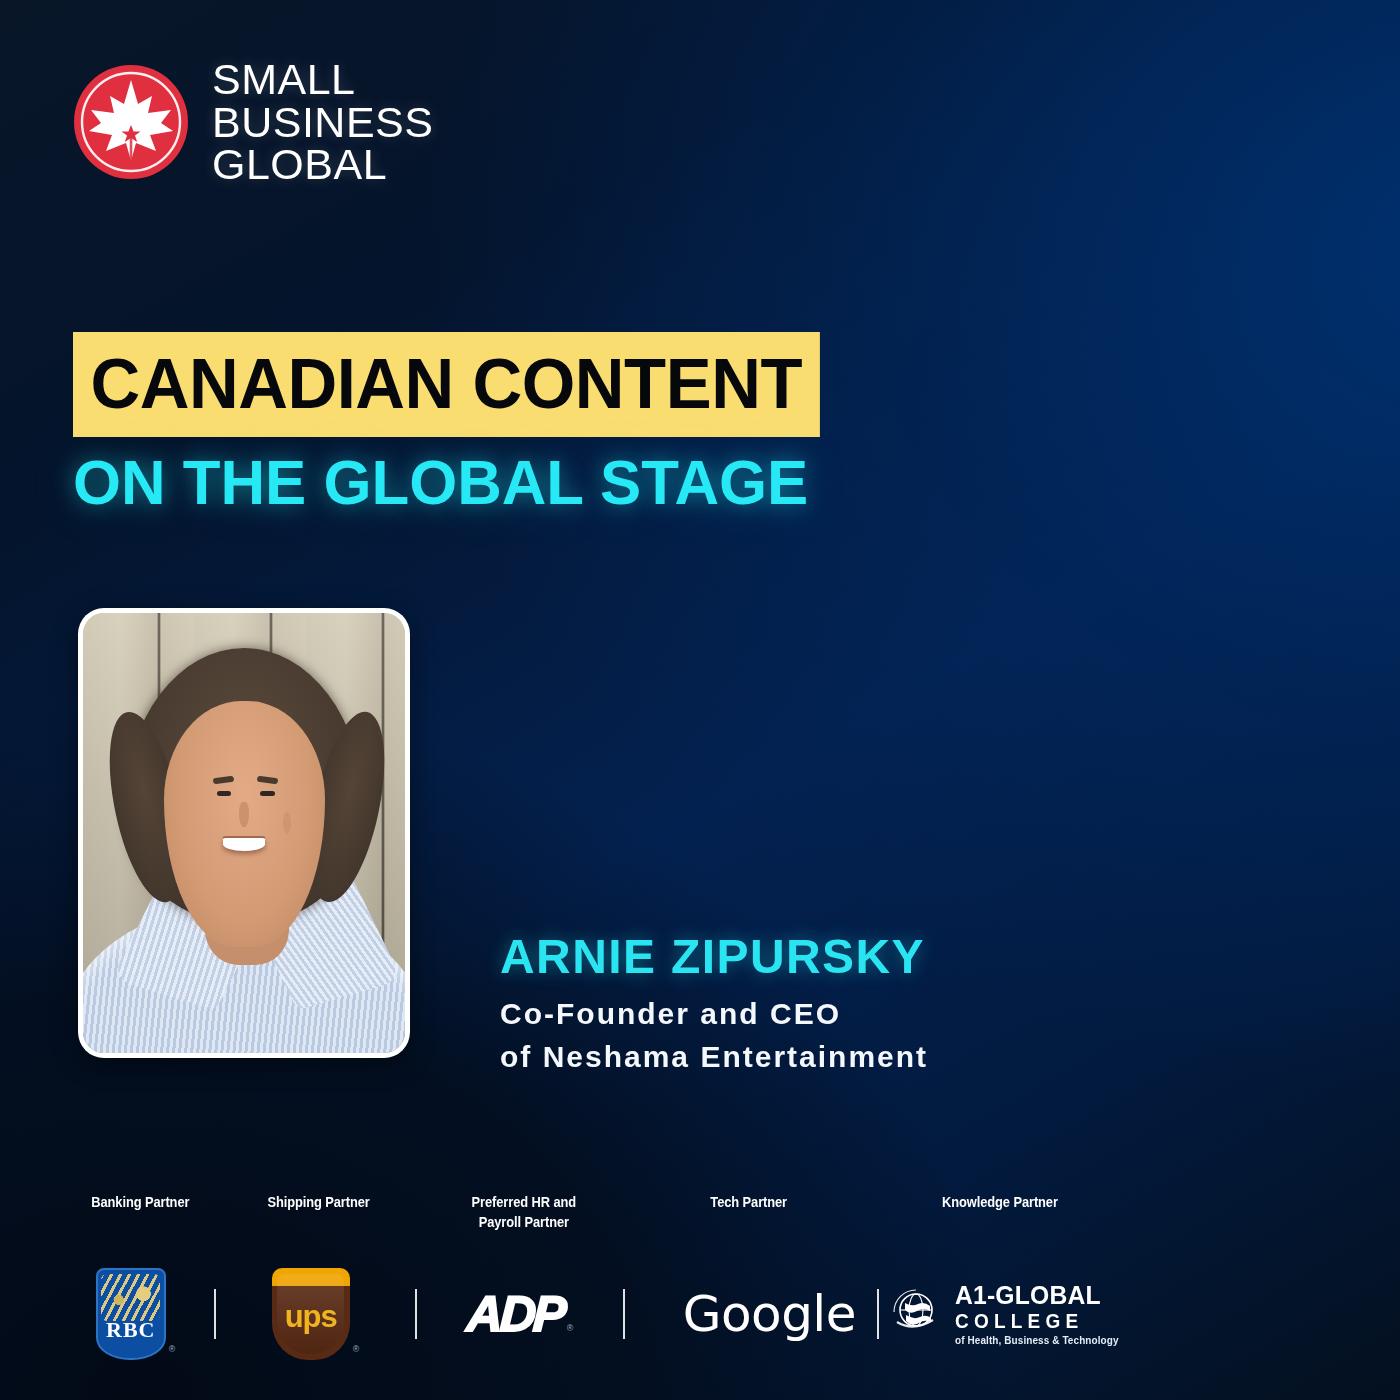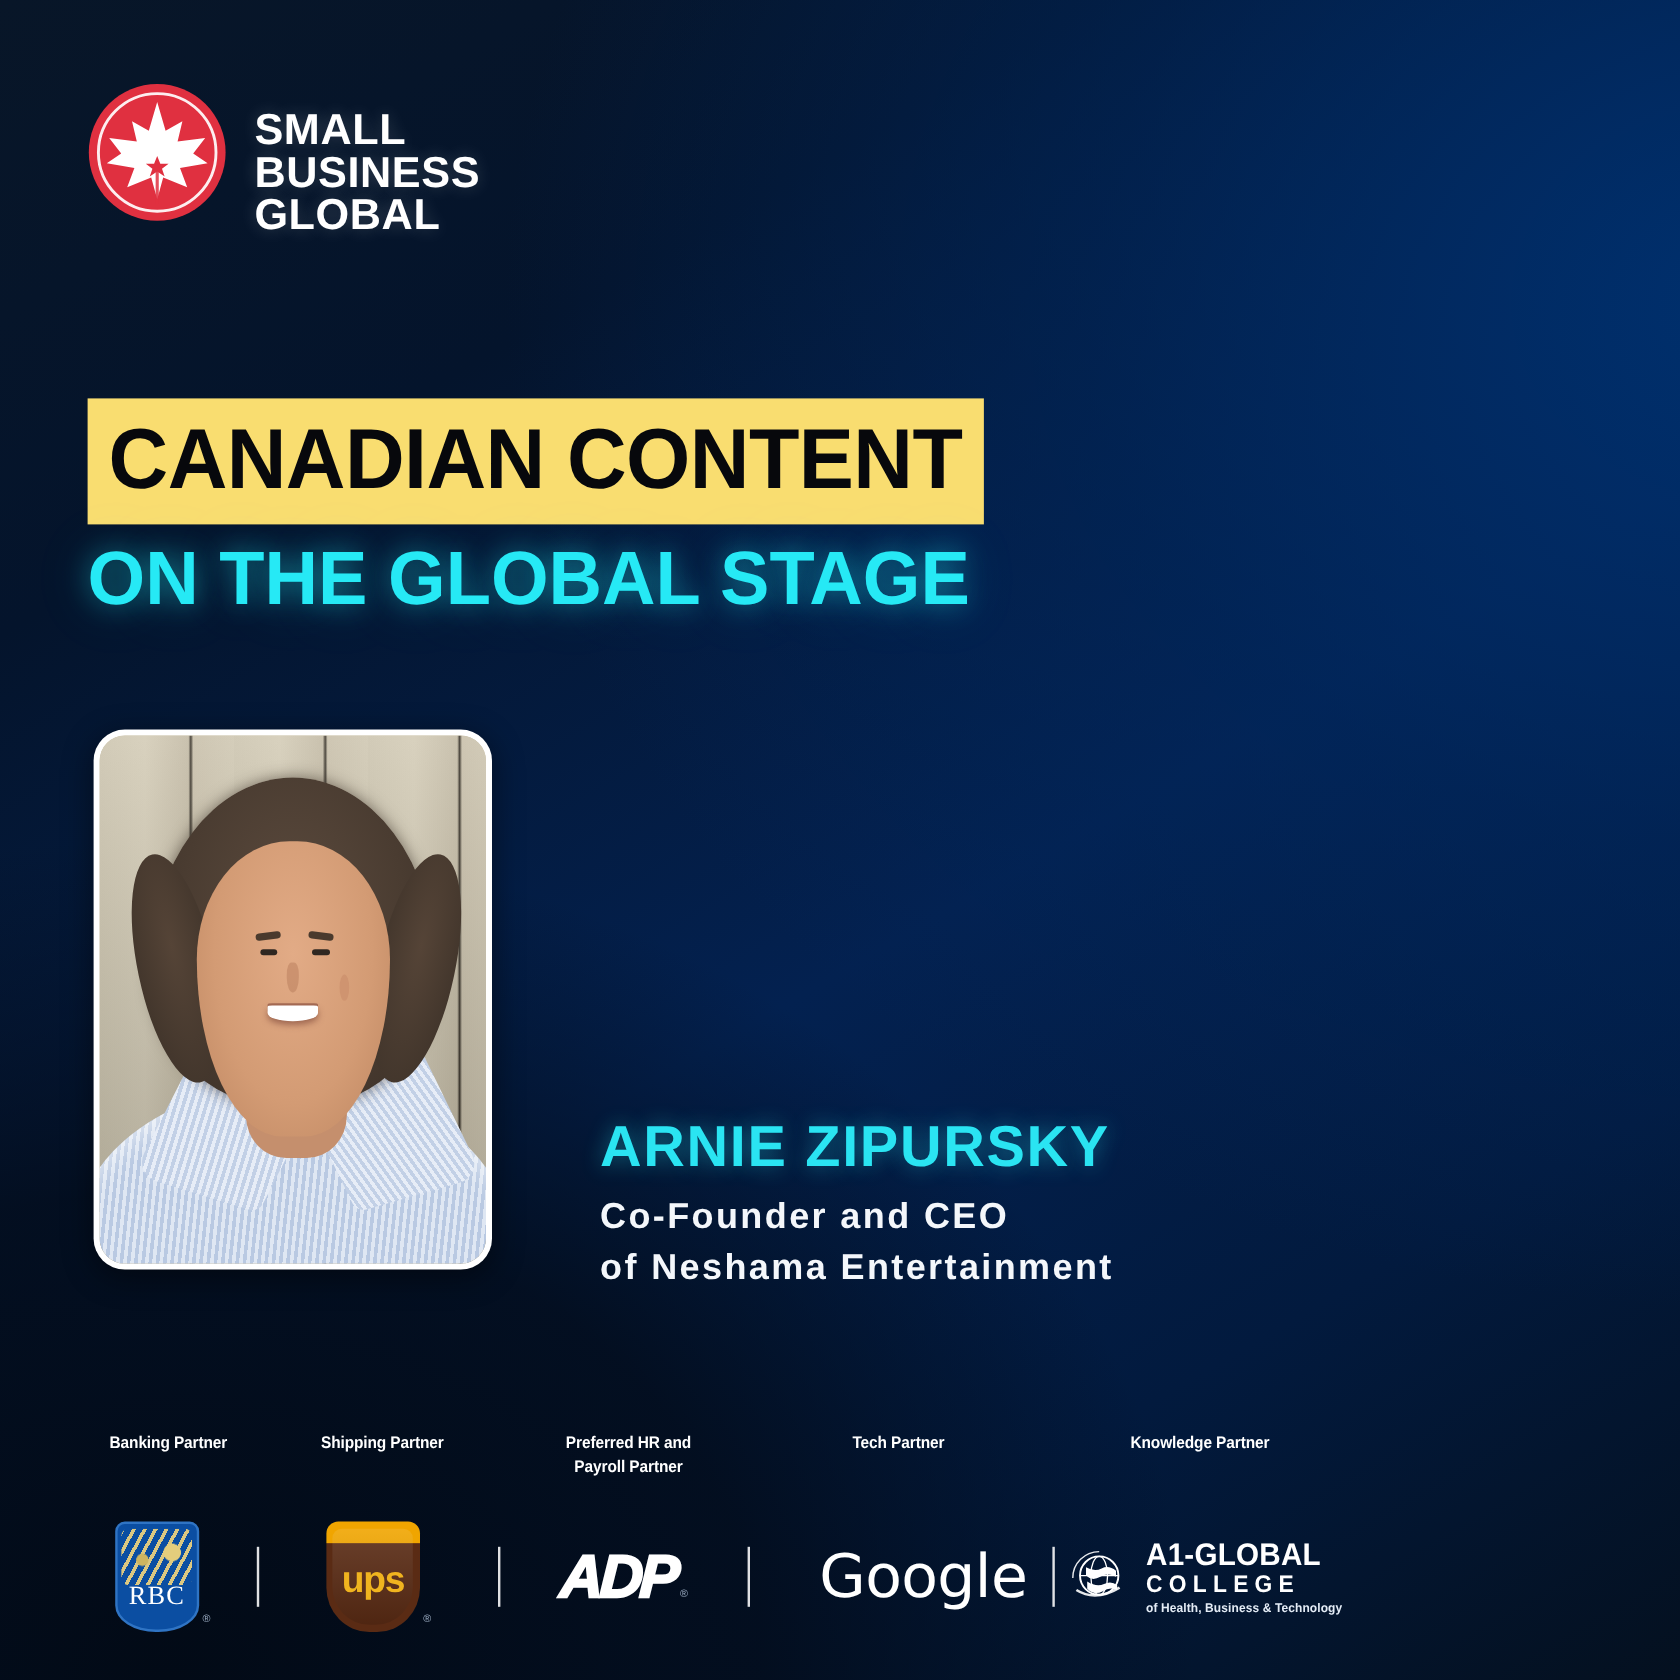--- a/index.html
+++ b/index.html
@@ -29,26 +29,25 @@
     gap: 22px;
   }
   .leaf-badge {
     width: 118px;
     height: 118px;
     position: relative;
     flex: 0 0 auto;
   }
   .brand-text {
     color: #ffffff;
-    font-size: 36px;
-    font-weight: 700;
+    font-size: 43px;
+    font-weight: 400;
     line-height: 0.99;
     letter-spacing: 0.5px;
     text-shadow: 0 0 14px rgba(255,255,255,0.20);
-    margin-top: 32px;
   }
   .brand-text span { display: block; white-space: nowrap; }
 
   
   .title-wrap {
     position: absolute;
     left: 73px;
     top: 332px;
     width: 1150px;
   }
@@ -283,21 +282,21 @@
       radial-gradient(circle at 72% 42%, #f0d47a 0 14%, rgba(240,212,122,0) 15%),
       radial-gradient(circle at 30% 55%, #d9bb5d 0 10%, rgba(0,0,0,0) 11%),
       repeating-linear-gradient(118deg, #e8cf80 0 3px, rgba(11,78,162,0) 3px 8px);
     opacity: 0.95;
     border-radius: 6px;
   }
   .rbc-text {
     position:absolute; left:0; right:0; bottom:19%;
     text-align:center;
     color:#ffffff; font-family:"Liberation Serif", serif;
-    font-size:22px; font-weight:400; letter-spacing:1px;
+    font-size:22px; font-weight:700; letter-spacing:1px;
   }
   .reg { font-size:9px; color:#9fb0c6; margin-left:3px; align-self:flex-end; padding-bottom:6px;}
 
   
   .ups {
     width: 78px; height: 92px; position:relative;
   }
   .ups-shield {
     position:absolute; inset:0;
     background: linear-gradient(180deg,#f0a500 0%, #f0a500 19%, #5a2b14 20%, #5a2b14 100%);
@@ -331,21 +330,21 @@
   
   .google {
     color: #ffffff;
     font-size: 50px;
     font-weight: 400;
     letter-spacing: -0.5px;
     font-family: "DejaVu Sans", sans-serif;
   }
 
   
-  .a1g { display:flex; align-items:center; gap:10px; }
+  .a1g { display:flex; gap:10px; }
   .a1-globe { width:58px; height:58px; position:relative; flex:0 0 auto;}
   .a1-text { line-height:1; }
   .a1-l1 { color:#ffffff; font-size:26px; font-weight:700; letter-spacing:0.2px; transform:scaleX(0.95); transform-origin:left;}
   .a1-l2 { color:#ffffff; font-size:20px; font-weight:700; letter-spacing:5.5px; margin-top:3px; transform:scaleX(0.95); transform-origin:left;}
   .a1-l3 { color:#e4ecf6; font-size:10.5px; font-weight:700; margin-top:4px; letter-spacing:0.1px; transform:scaleX(0.95); transform-origin:left;}
 </style>
 </head>
 <body>
 
 <div id="cover">

